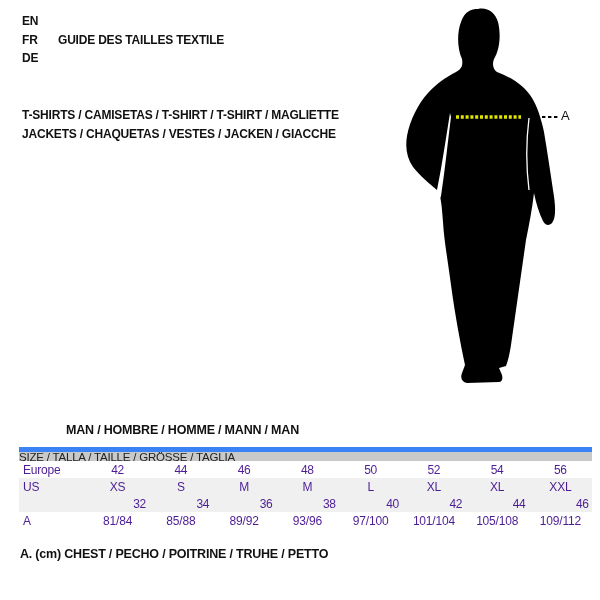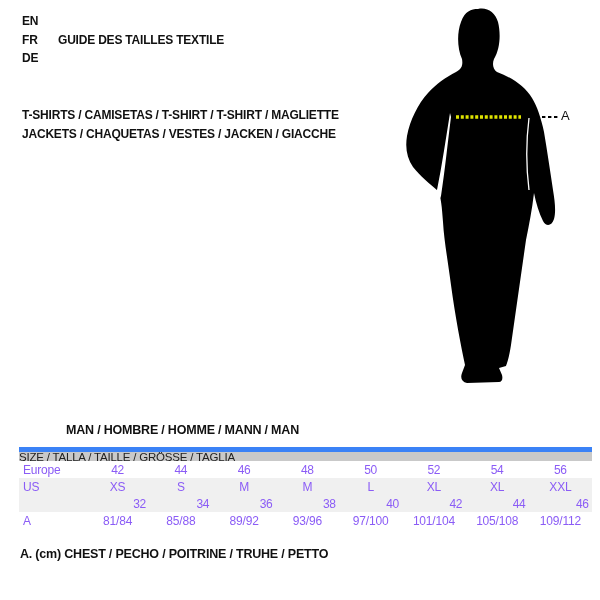--- a/index.html
+++ b/index.html
@@ -45,21 +45,21 @@
 
   
   .size-table { position:absolute; left:19px; top:447px; width:573px; }
   .t-header {
     height:14px; display:flex; align-items:center;
     font-size:11.5px; letter-spacing:-0.2px; color:#222;
     border-top:5px solid #3b82f6;
   }
   .t-row {
     display:grid; grid-template-columns:67px repeat(8, 1fr);
-    height:17px; align-items:center; font-size:12px; letter-spacing:-0.2px; color:#8b5cf6;
+    height:17px; align-items:center; font-size:12px; letter-spacing:-0.2px; color:#4c1d95;
   }
   .t-row .label { padding-left:4px; text-align:left; }
   .t-row .val { text-align:center; }
 
   
   .footnote {
     position:absolute; left:20px; top:547px;
     font-size:12.5px; font-weight:700; letter-spacing:-0.2px; white-space:nowrap;
   }
 </style>

